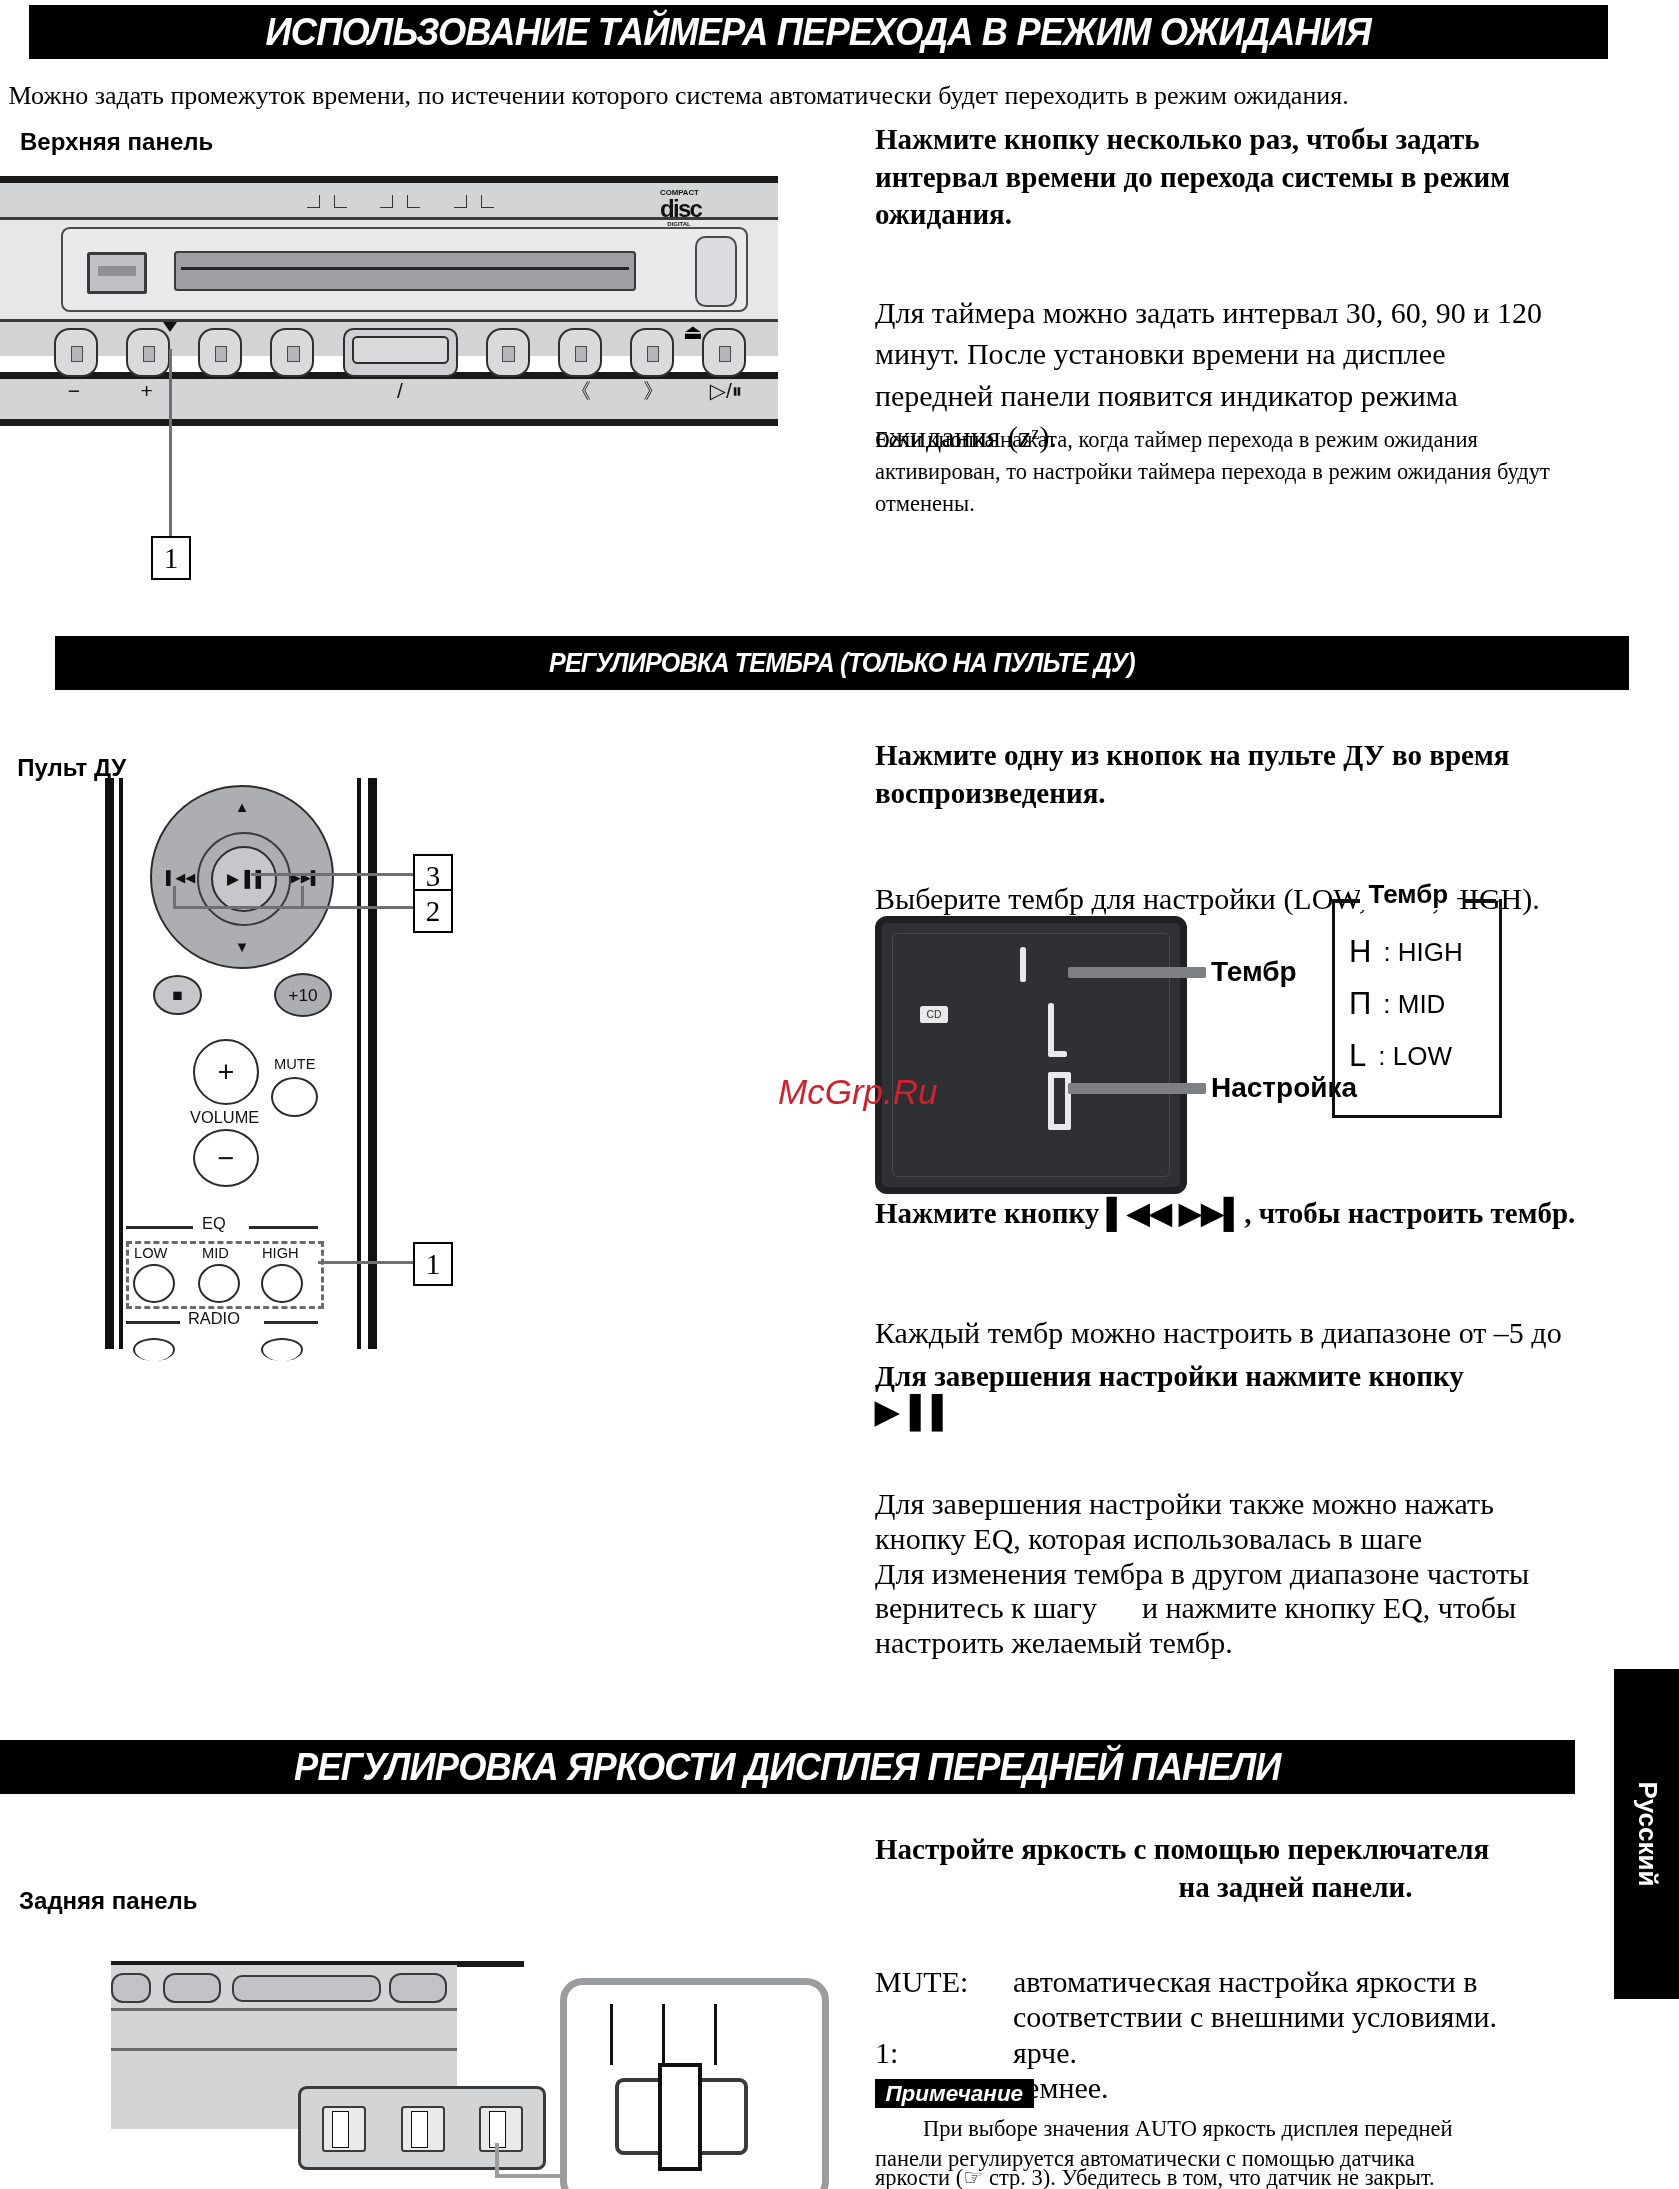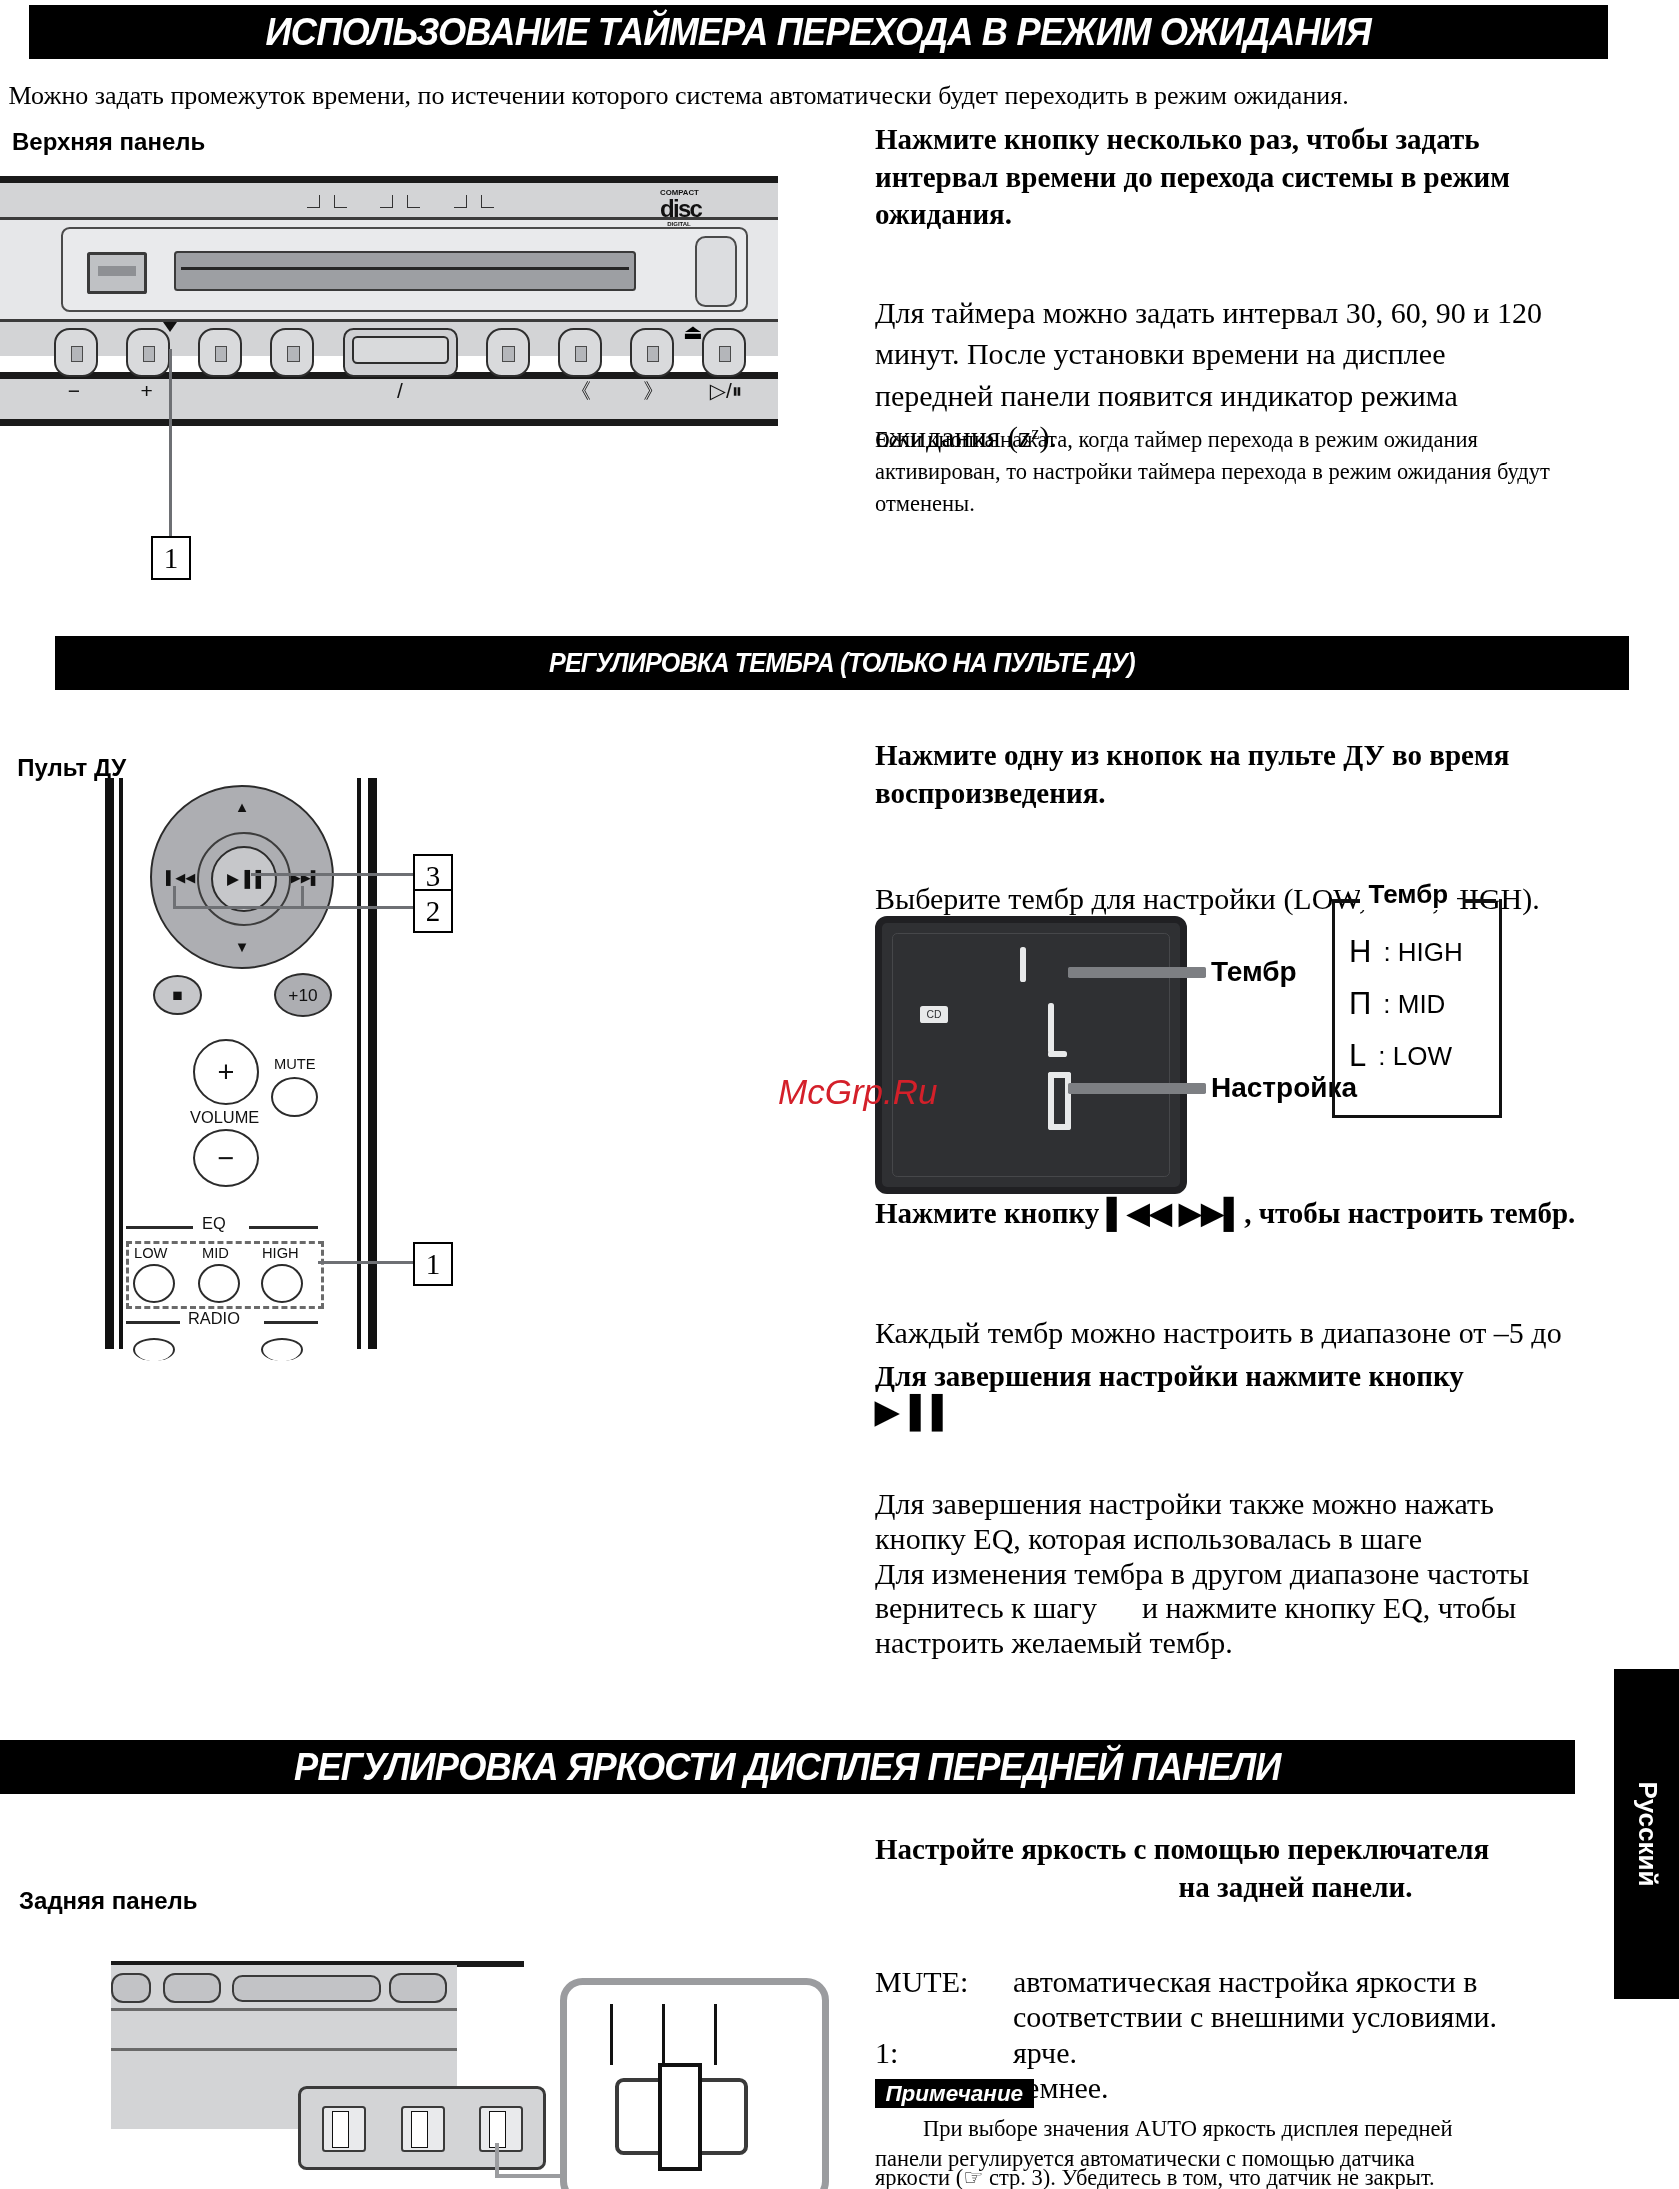--- a/index.html
+++ b/index.html
@@ -147,21 +147,21 @@
 </style>
 </head>
 <body>
 
 <div class="abs band" style="left:29px;top:5.2px;width:1579px;height:54px;font-size:39px;">
   <span>ИСПОЛЬЗОВАНИЕ ТАЙМЕРА ПЕРЕХОДА В РЕЖИМ ОЖИДАНИЯ</span>
 </div>
 
 <div class="abs lead" style="left:8.6px;top:80px;width:1634px;">Можно задать промежуток времени, по истечении которого система автоматически будет переходить в режим ожидания.</div>
 
-<div class="abs panel-label" style="left:12px;top:128px;">Верхняя панель</div>
+<div class="abs panel-label" style="left:20px;top:128px;">Верхняя панель</div>
 
 <div class="abs" id="top-panel-topline"></div>
 <div class="abs" id="top-panel"></div>
 <div class="abs" id="top-panel-mid"></div>
 <div class="abs" id="top-panel-midline1"></div>
 <div class="abs" id="top-panel-midline2"></div>
 <div class="abs" id="top-panel-botline"></div>
 <div class="abs" id="top-panel-foot"></div>
 <div class="abs" id="top-panel-footline"></div>
 

